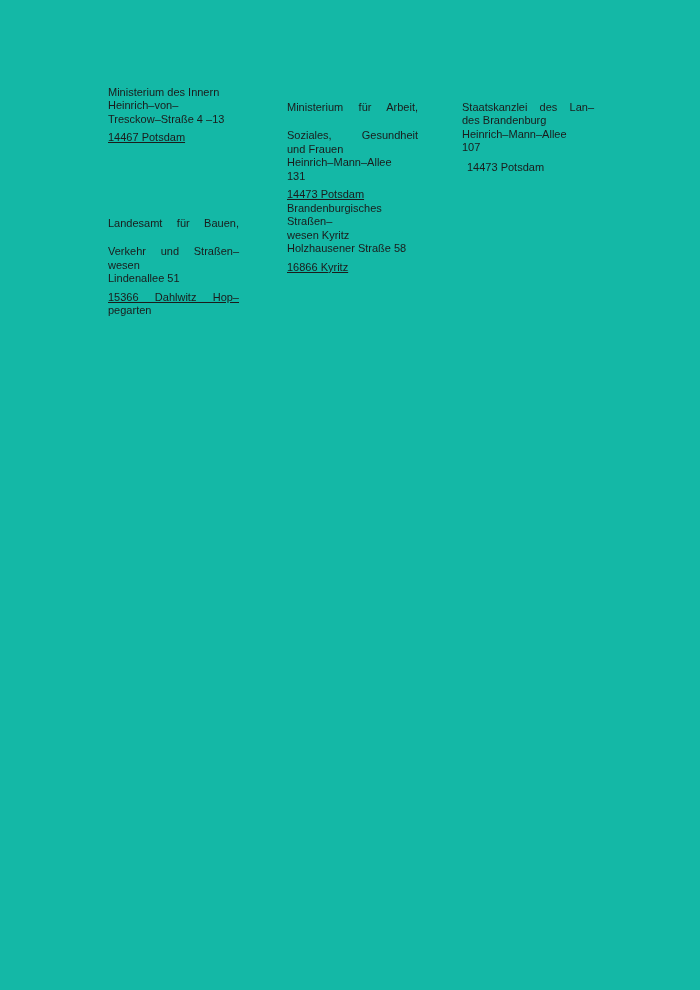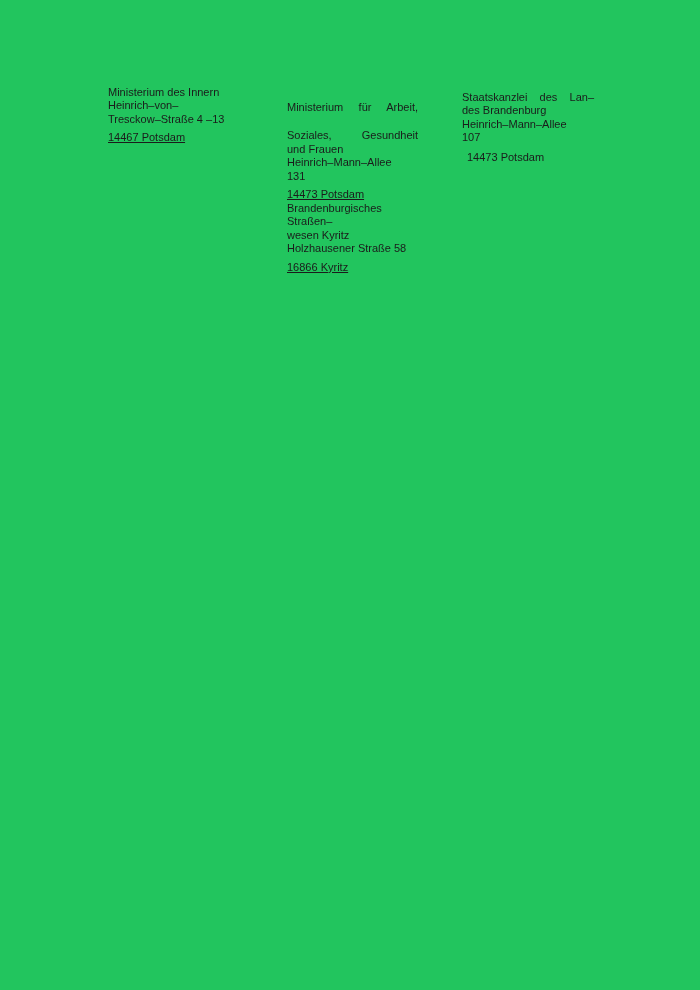--- a/index.html
+++ b/index.html
@@ -1,30 +1,30 @@
 <!DOCTYPE html>
 <html><head>
 <meta charset="utf-8">
 <style>
   html, body { margin: 0; padding: 0; background: #ffffff; }
   .page {
     position: relative;
     width: 700px;
     height: 990px;
-    background: #22c55e;
+    background: #14b8a6;
     overflow: hidden;
     font-family: "Liberation Sans", sans-serif;
     font-size: 11px;
     line-height: 13.4px;
     color: #1b1b1b;
   }
   .block { position: absolute; }
   .b1 { left: 108px; top: 86px;  width: 131px; }
   .b2 { left: 287px; top: 86px;  width: 131px; }
-  .b3 { left: 462px; top: 76px;  width: 132px; }
+  .b3 { left: 462px; top: 86px;  width: 132px; }
   .b4 { left: 108px; top: 202px; width: 131px; }
   .b5 { left: 287px; top: 202px; width: 142px; }
   .ln { white-space: normal; }
   
   .j  { text-align: justify; text-align-last: justify; margin-top: 15px; }
   
   .gap { margin-top: 5px; text-decoration: underline; }
   
   .halfgap { margin-top: 6px; padding-left: 5px; }
 </style>
@@ -50,20 +50,28 @@
   </section>
 
   <section class="block b3">
     <div class="ln j">Staatskanzlei des Lan–</div>
     <div class="ln">des Brandenburg</div>
     <div class="ln">Heinrich–Mann–Allee</div>
     <div class="ln">107</div>
     <div class="ln halfgap">14473 Potsdam</div>
   </section>
 
+  <section class="block b4">
+    <div class="ln j">Landesamt für Bauen,</div>
+    <div class="ln j">Verkehr und Straßen–</div>
+    <div class="ln">wesen</div>
+    <div class="ln">Lindenallee 51</div>
+    <div class="ln gap j">15366 Dahlwitz Hop–</div>
+    <div class="ln">pegarten</div>
+  </section>
 
   <section class="block b5">
     <div class="ln">Brandenburgisches</div>
     <div class="ln">Straßen–</div>
     <div class="ln">wesen Kyritz</div>
     <div class="ln">Holzhausener Straße 58</div>
     <div class="ln gap">16866 Kyritz</div>
   </section>
 
 </div>

